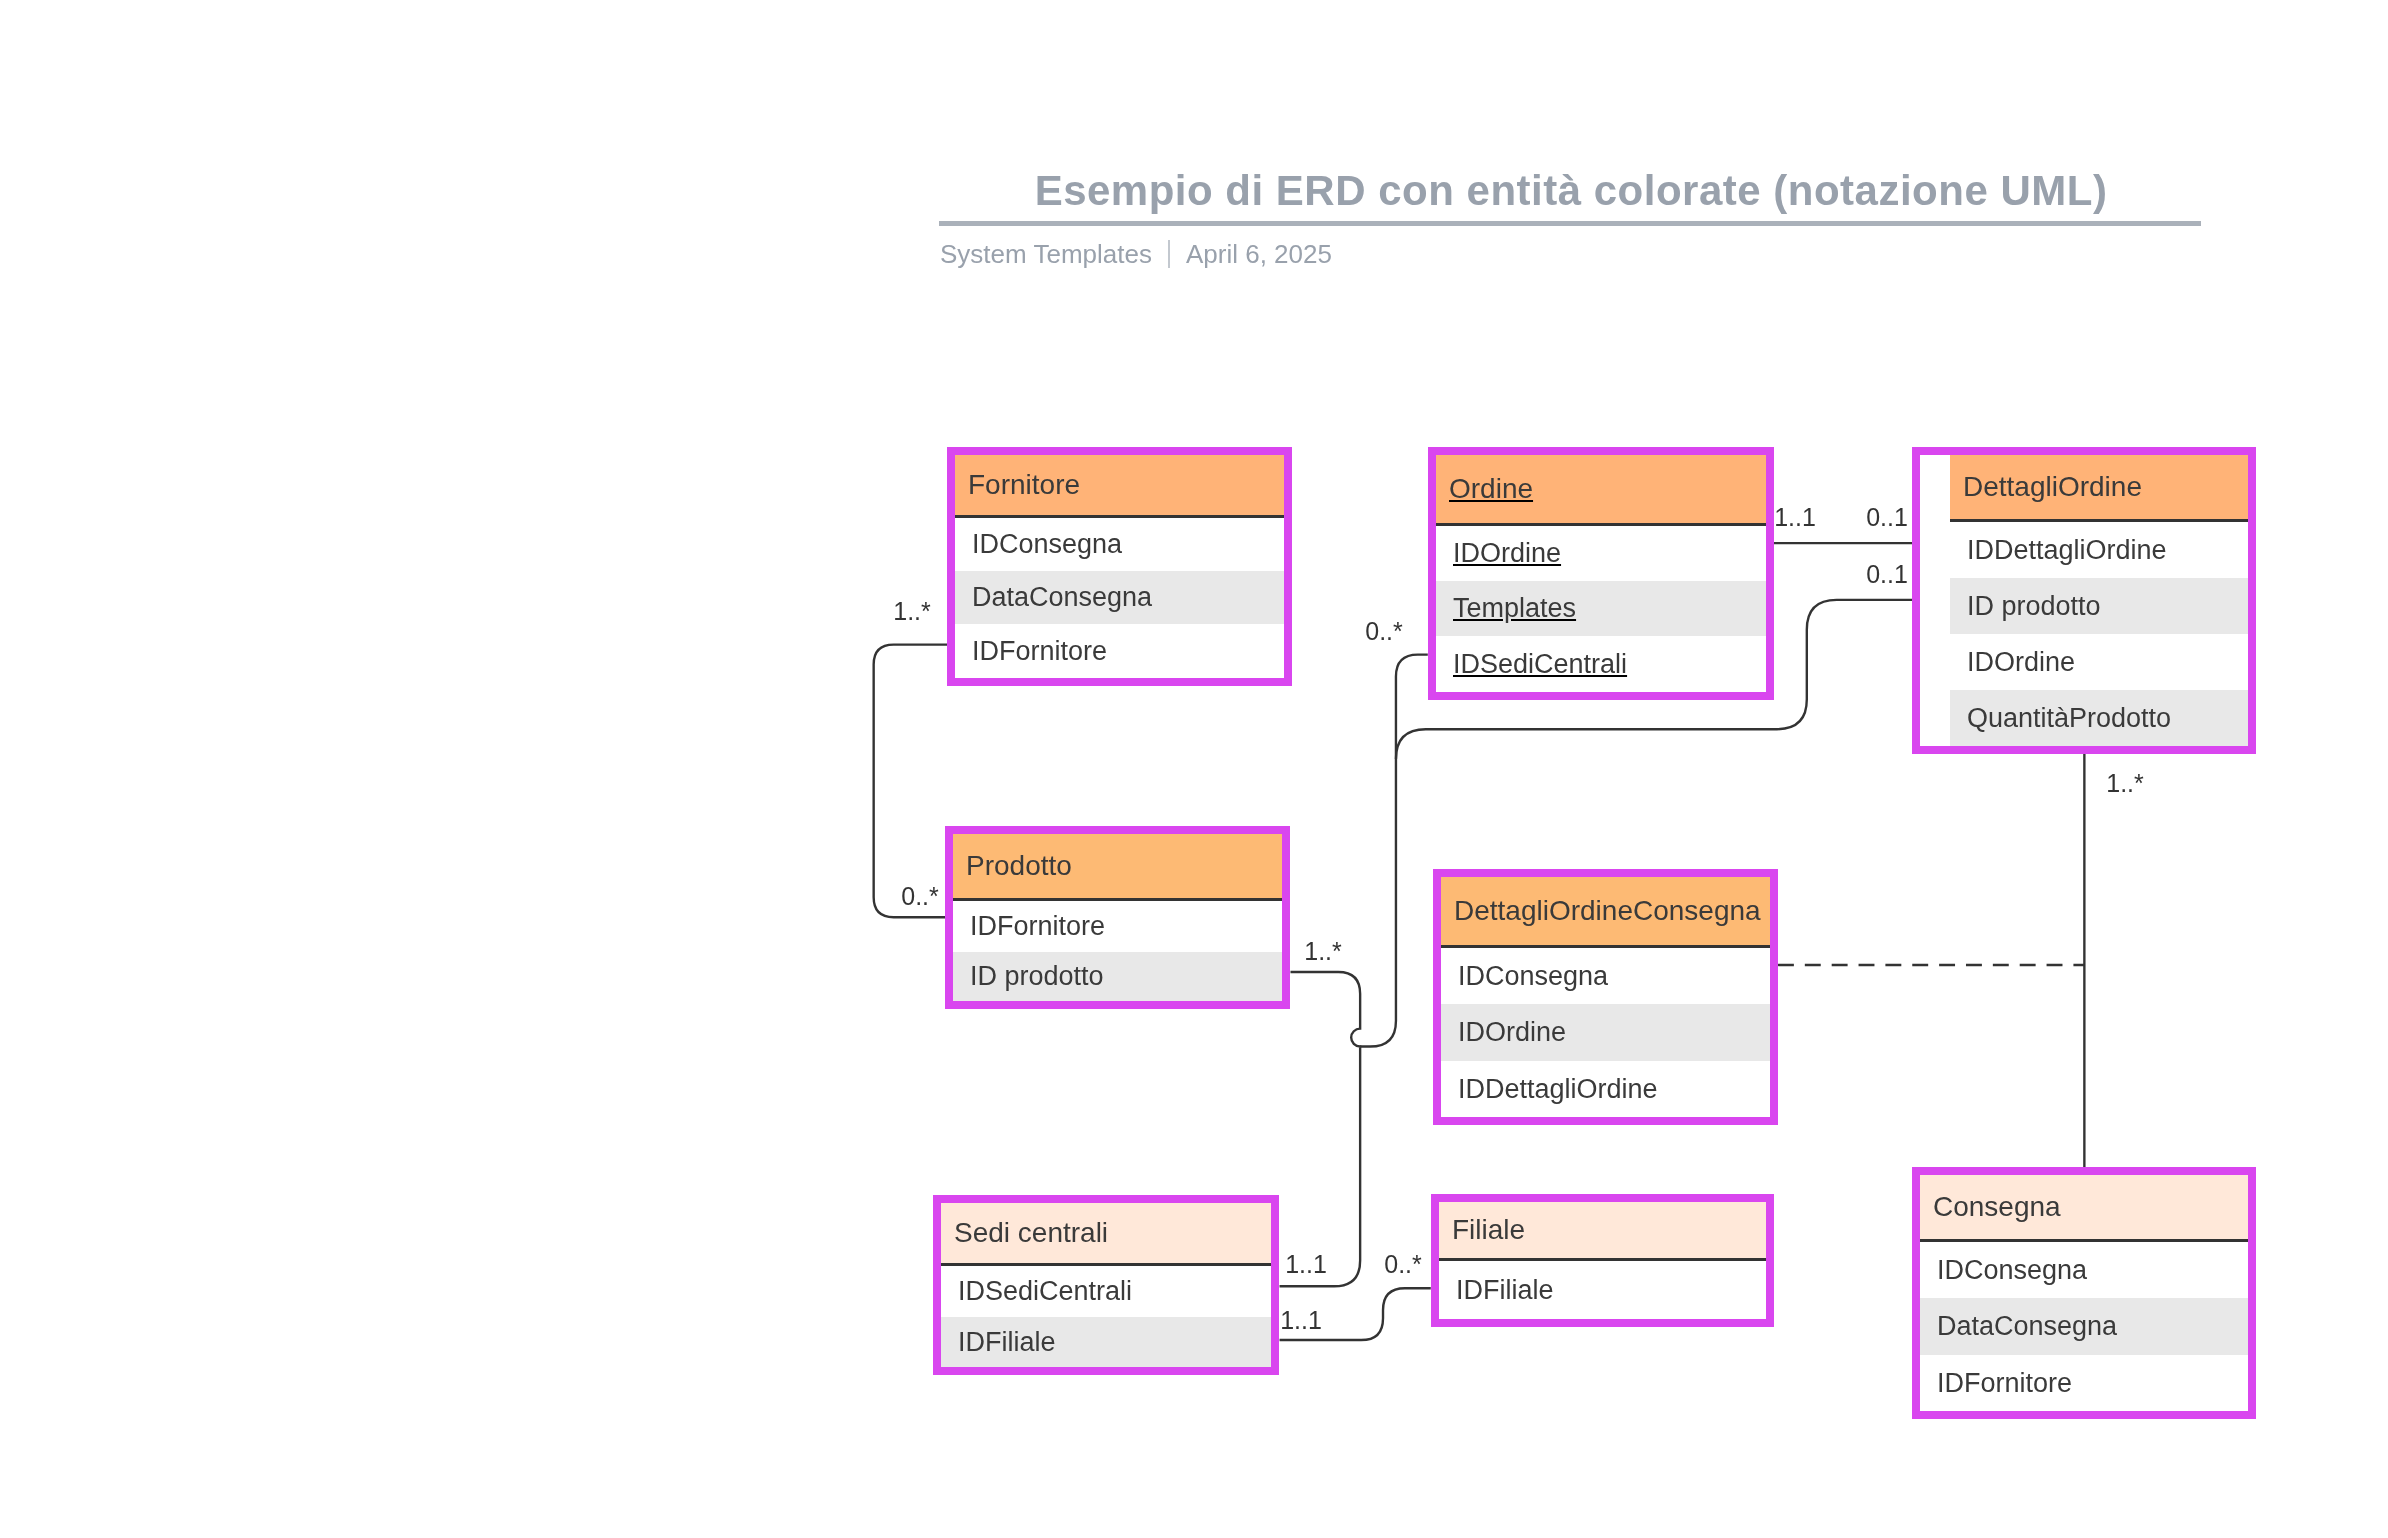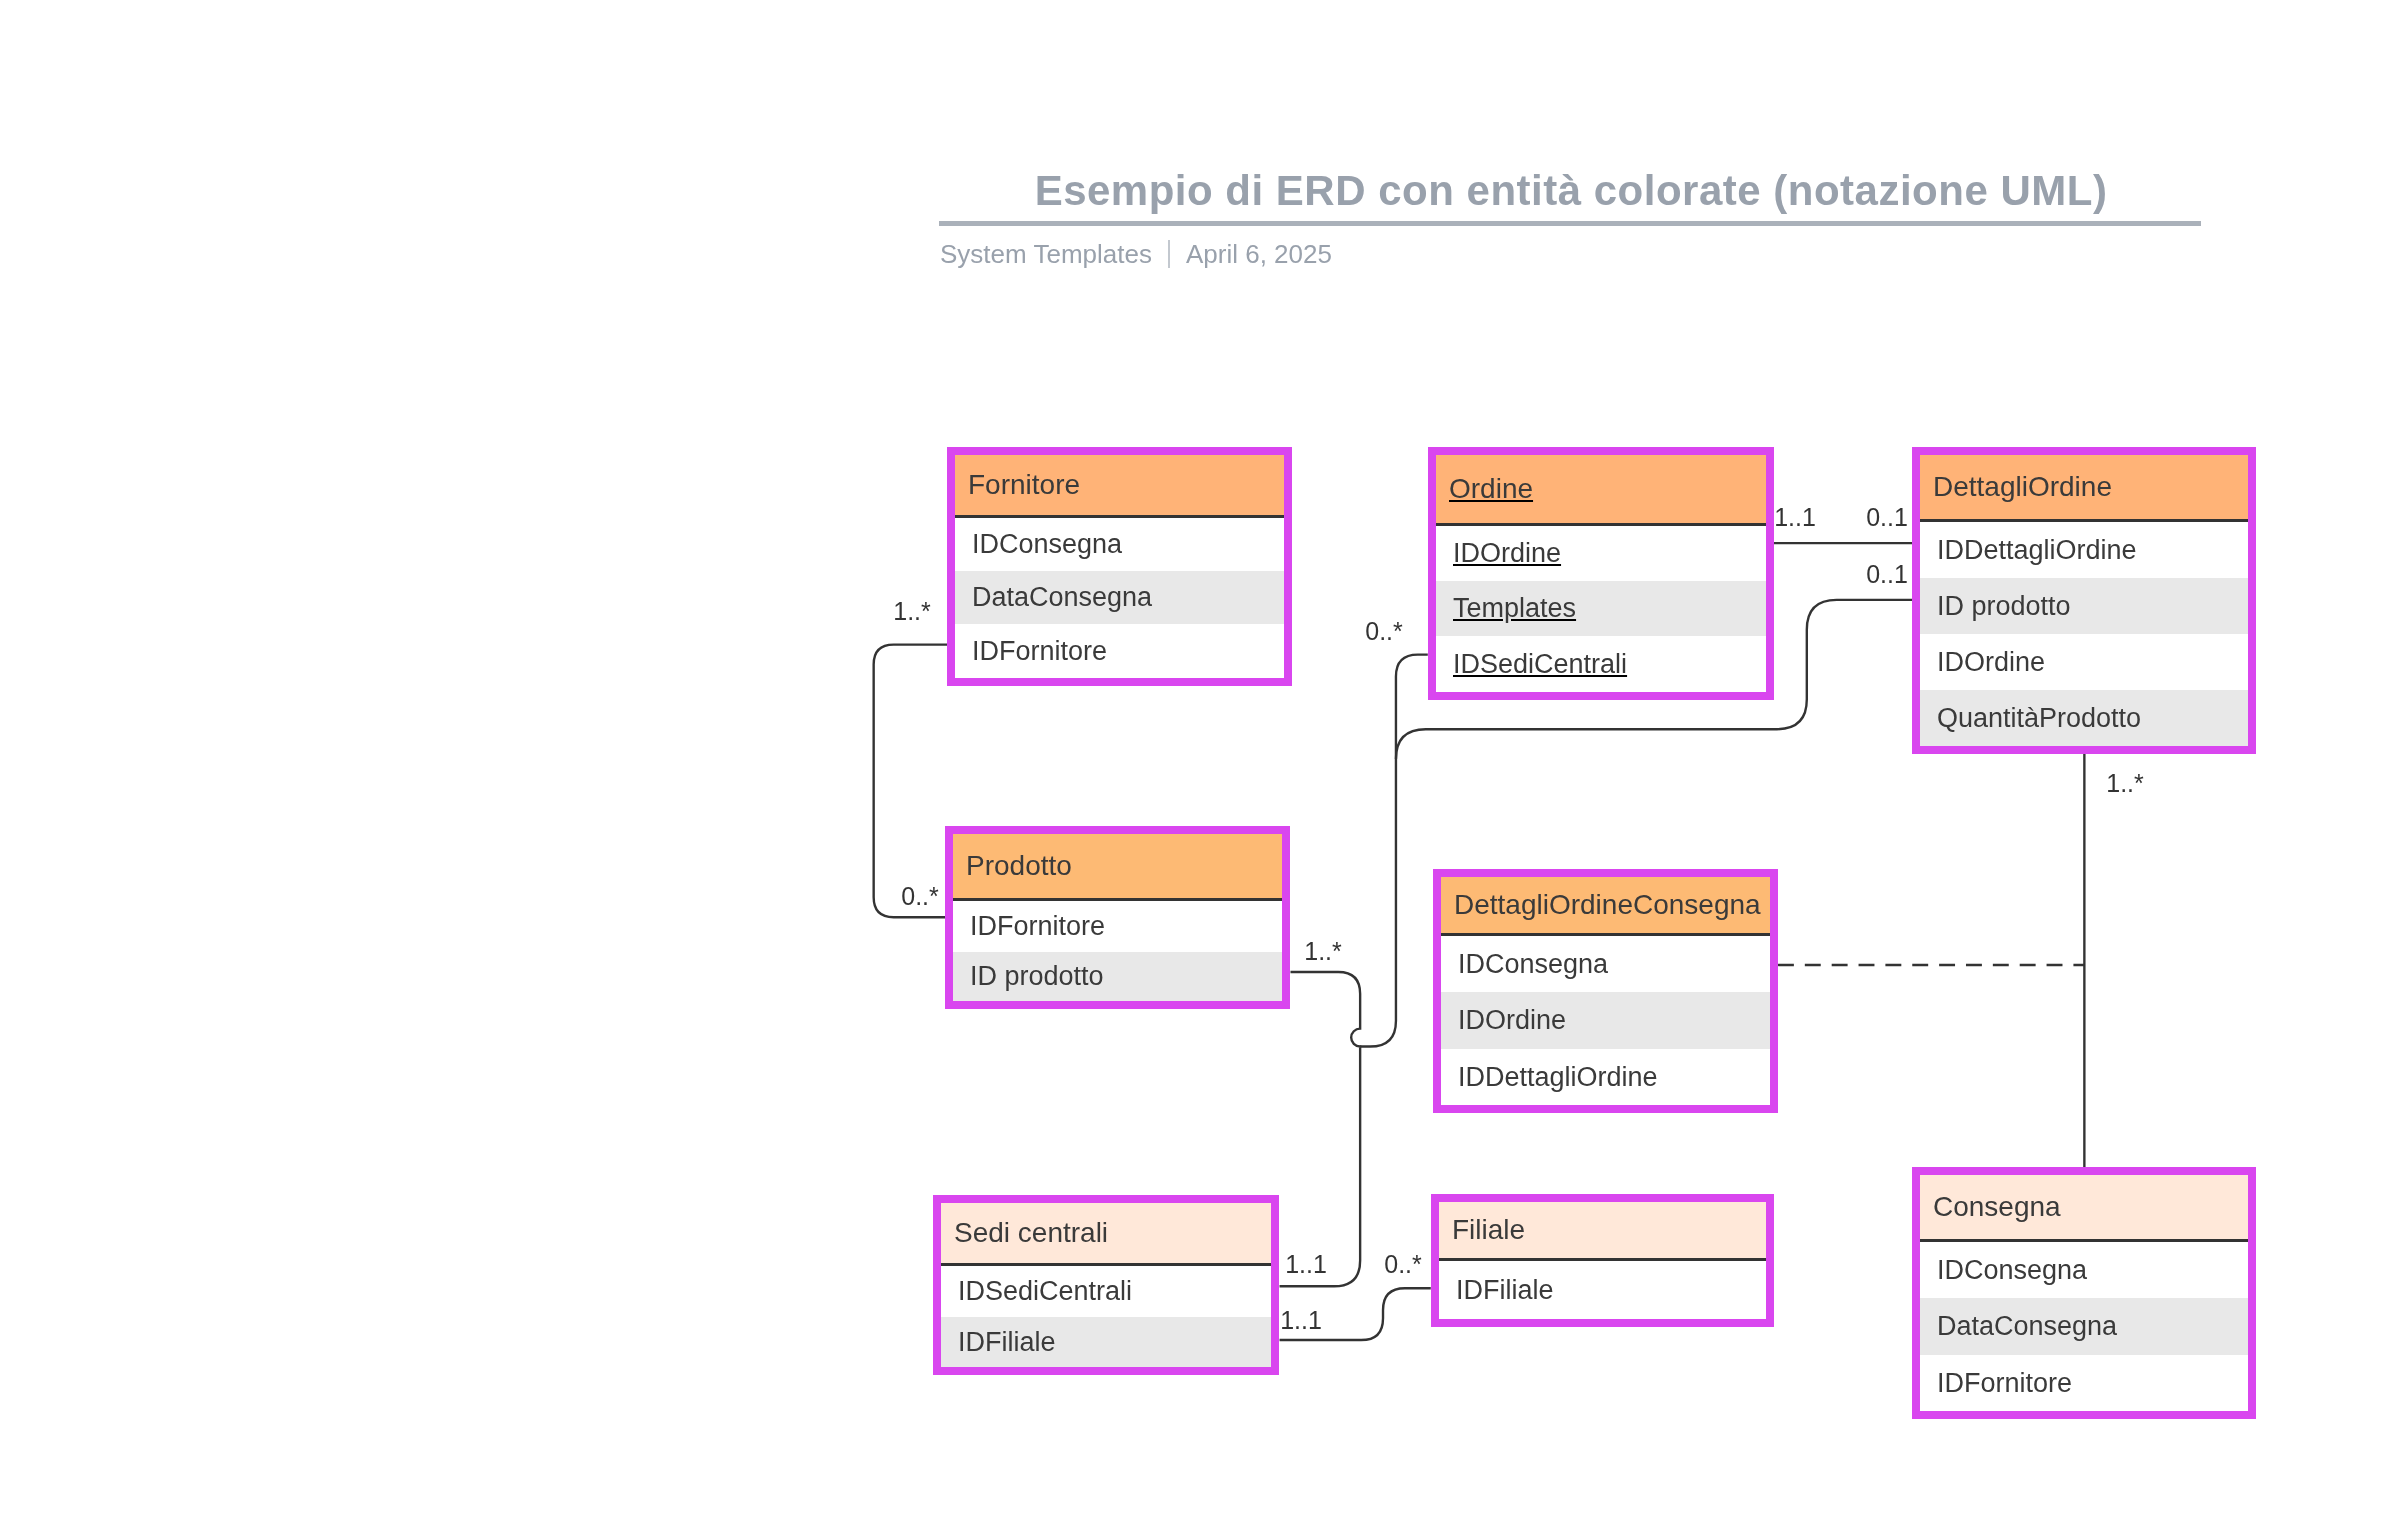--- a/index.html
+++ b/index.html
@@ -103,40 +103,40 @@
 
   <div class="entity" style="left:1428px;top:447px;width:346px;text-decoration:underline;">
     <div class="ehead tier-strong" style="height:71px">
         <span>Ordine</span>
       </div>
     <div class="erow" style="height:55px">IDOrdine</div>
     <div class="erow" style="height:55px">Templates</div>
     <div class="erow" style="height:56px">IDSediCentrali</div>
   </div>
 
-  <div class="entity" style="left:1912px;top:447px;width:344px;">
+  <div class="entity" style="left:1912px;top:447px;width:344px;padding-left:30px;">
     <div class="ehead tier-strong" style="height:67px">
         <span>DettagliOrdine</span>
       </div>
     <div class="erow" style="height:56px">IDDettagliOrdine</div>
     <div class="erow" style="height:56px">ID prodotto</div>
     <div class="erow" style="height:56px">IDOrdine</div>
     <div class="erow" style="height:56px">QuantitàProdotto</div>
   </div>
 
   <div class="entity" style="left:945px;top:826px;width:345px;">
     <div class="ehead tier-medium" style="height:67px">
         <span>Prodotto</span>
       </div>
     <div class="erow" style="height:51px">IDFornitore</div>
     <div class="erow" style="height:49px">ID prodotto</div>
   </div>
 
   <div class="entity" style="left:1433px;top:869px;width:345px;">
-    <div class="ehead tier-medium" style="height:59px">
+    <div class="ehead tier-medium" style="height:71px">
         <span>DettagliOrdineConsegna</span>
       </div>
     <div class="erow" style="height:56px">IDConsegna</div>
     <div class="erow" style="height:57px">IDOrdine</div>
     <div class="erow" style="height:56px">IDDettagliOrdine</div>
   </div>
 
   <div class="entity" style="left:933px;top:1195px;width:346px;">
     <div class="ehead tier-light" style="height:63px">
         <span>Sedi centrali</span>

